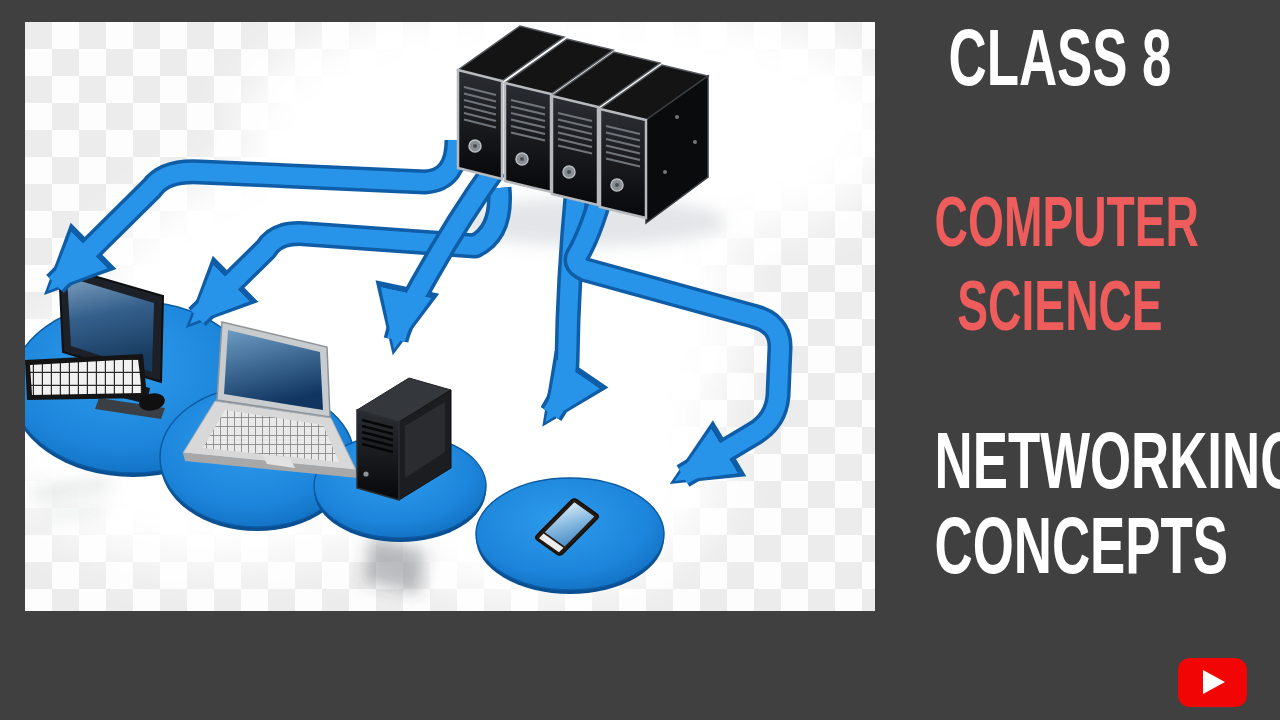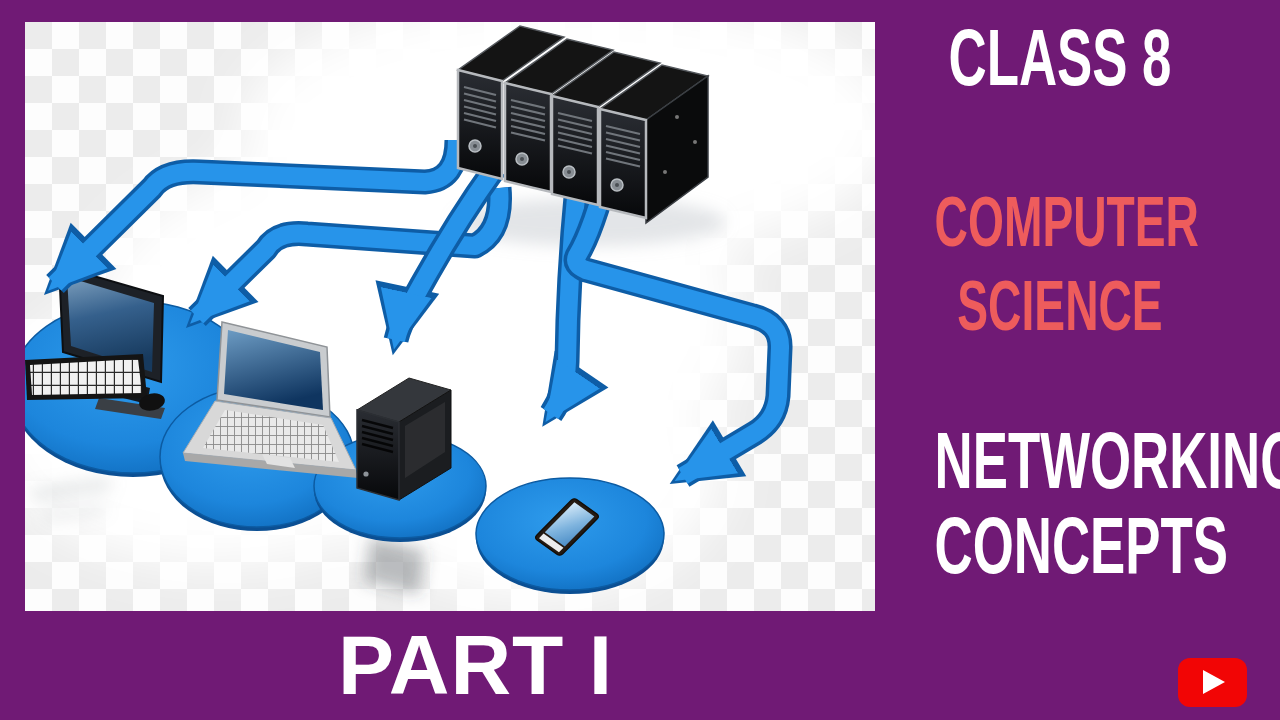--- a/index.html
+++ b/index.html
@@ -1,17 +1,17 @@
 <!DOCTYPE html>
 <html><head>
 <meta charset="utf-8">
 <style>
   html,body{margin:0;padding:0;background:#000;}
   body{width:1280px;height:720px;overflow:hidden;font-family:"Liberation Sans",sans-serif;}
-  .stage{position:relative;width:1280px;height:720px;background:#701a75;}
+  .stage{position:relative;width:1280px;height:720px;background:#404040;}
   .thumb{
     position:absolute;left:25px;top:22px;width:850px;height:589px;
     background-color:#fdfdfd;
     background-image:conic-gradient(#ececec 0 25%,#fdfdfd 0 50%,#ececec 0 75%,#fdfdfd 0);
     background-size:54px 54px;background-position:27px 0;
   }
   .thumb svg{position:absolute;left:0;top:0;width:850px;height:589px;display:block;}
   .hd{position:absolute;left:870px;width:380px;text-align:center;color:#fff;font-weight:700;
       transform:scaleX(0.66);transform-origin:50% 0;}
   .hd div{white-space:nowrap;}
@@ -215,19 +215,18 @@
   <div class="hd hd-subject">
     <div>COMPUTER</div>
     <div>SCIENCE</div>
   </div>
 
   <div class="hd hd-topic">
     <div>NETWORKING</div>
     <div>CONCEPTS</div>
   </div>
 
-  <div class="part">PART I</div>
 
   <div class="yt">
     <div class="yt-tri"></div>
   </div>
 
 </div>
 
 </body></html>

